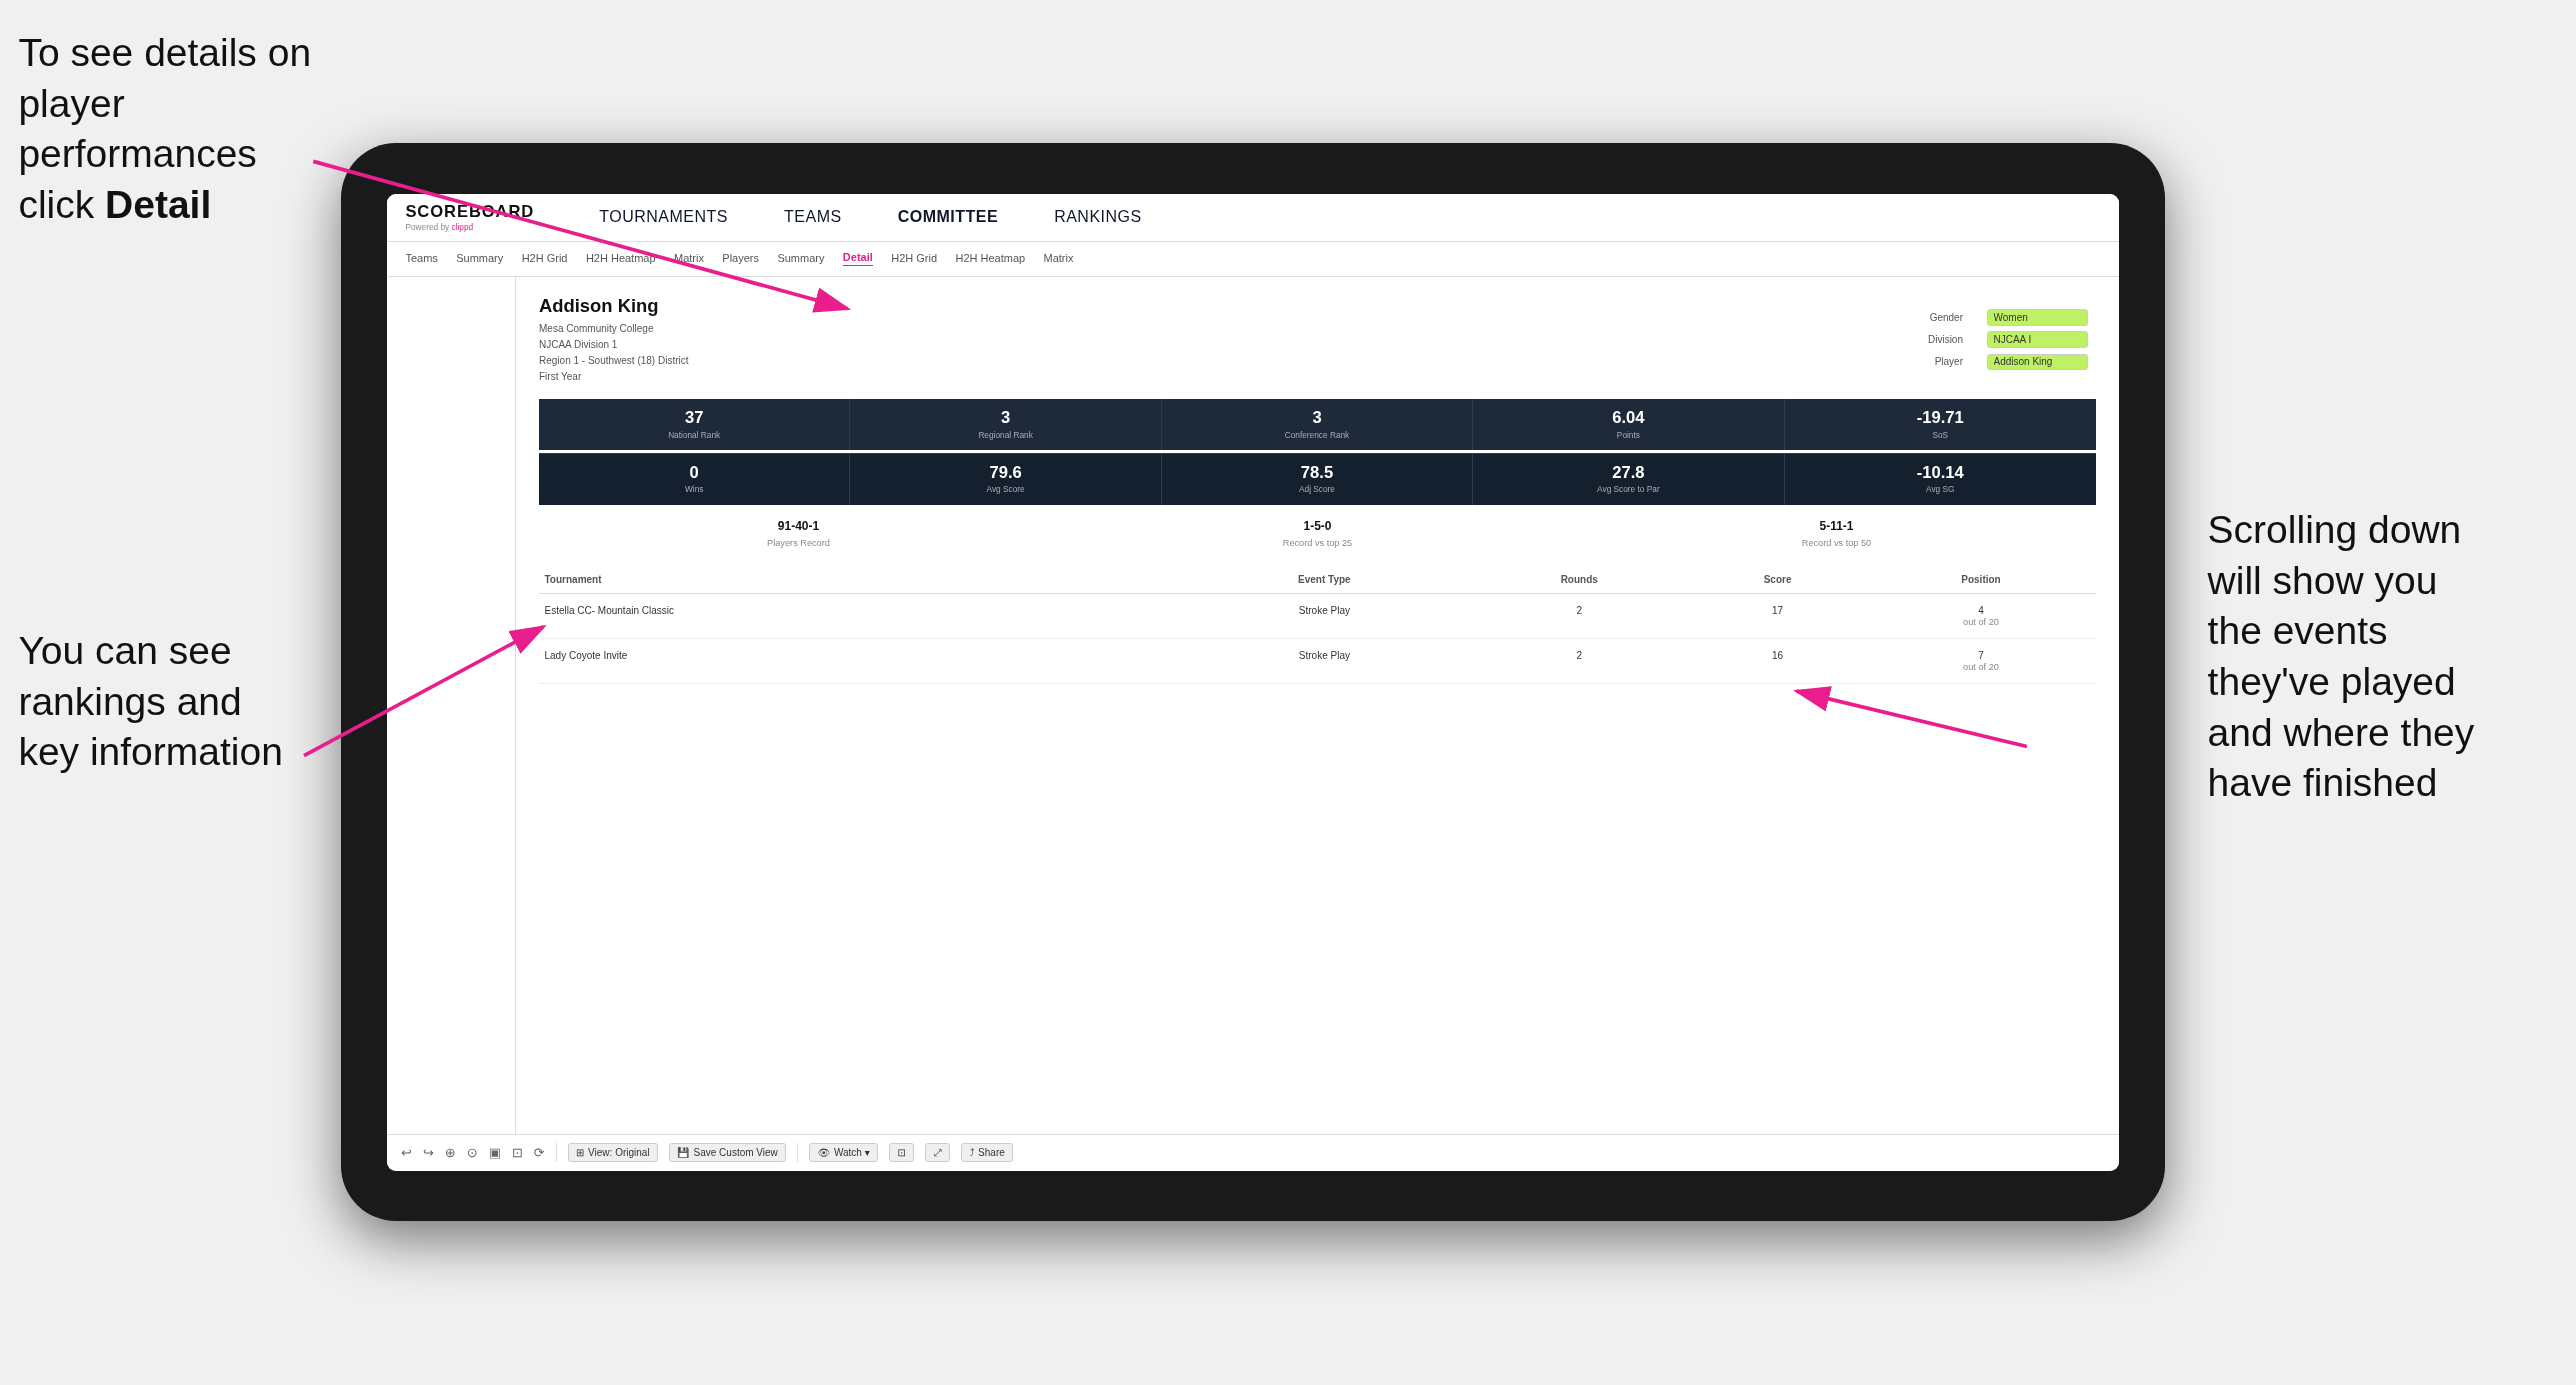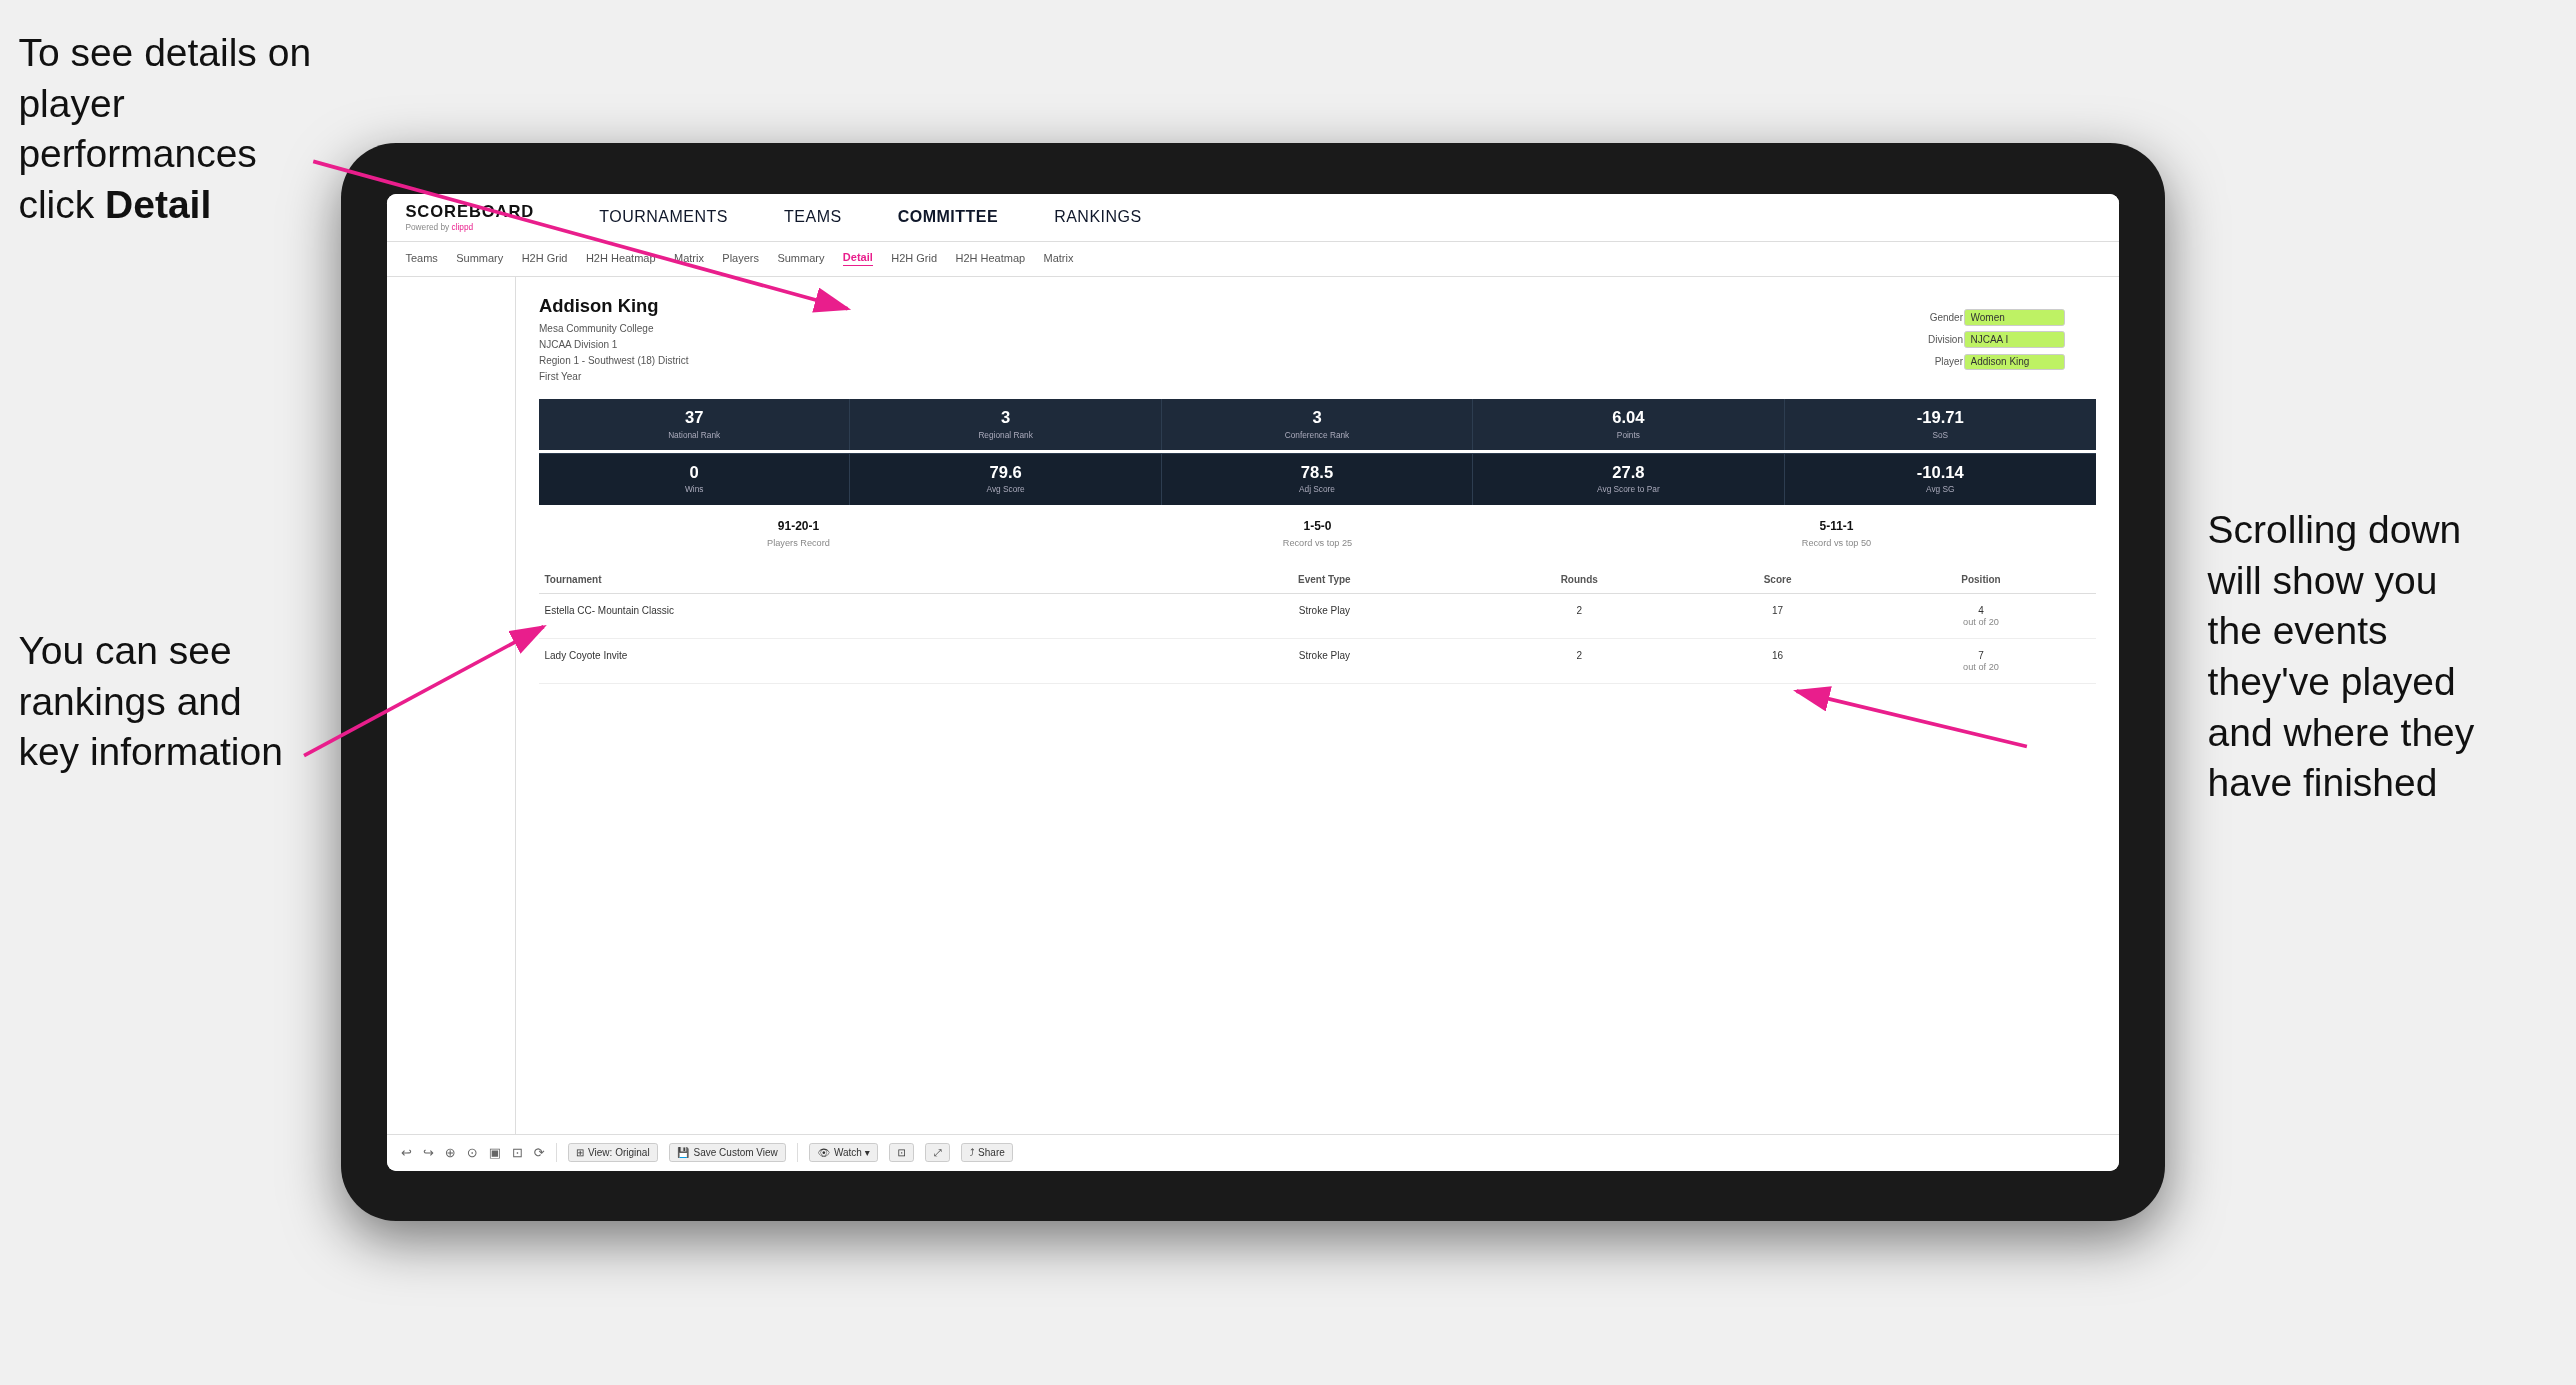--- a/index.html
+++ b/index.html
@@ -187,21 +187,21 @@
 
     .player-controls {
       display: flex;
       flex-direction: column;
       gap: 5.5px;
       min-width: 184px;
     }
     .control-row {
       display: flex;
       align-items: center;
-      gap: 1px;
+      gap: 24px;
     }
     .control-label {
       font-size: 10px;
       color: #555;
       width: 51px;
       text-align: right;
     }
     .control-select {
       font-size: 10px;
       padding: 1.8px 18.4px 1.8px 5.5px;
@@ -444,21 +444,21 @@
             <span class="stat-label">Avg Score to Par</span>
           </div>
           <div class="stat-cell2">
             <span class="stat-value">-10.14</span>
             <span class="stat-label">Avg SG</span>
           </div>
         </div>
 
         <div class="record-row">
           <div class="record-item">
-            <span class="record-value">91-20-1</span>
+            <span class="record-value">91-40-1</span>
             <span class="record-label">Players Record</span>
           </div>
           <div class="record-item">
             <span class="record-value">1-5-0</span>
             <span class="record-label">Record vs top 25</span>
           </div>
           <div class="record-item">
             <span class="record-value">5-11-1</span>
             <span class="record-label">Record vs top 50</span>
           </div>

